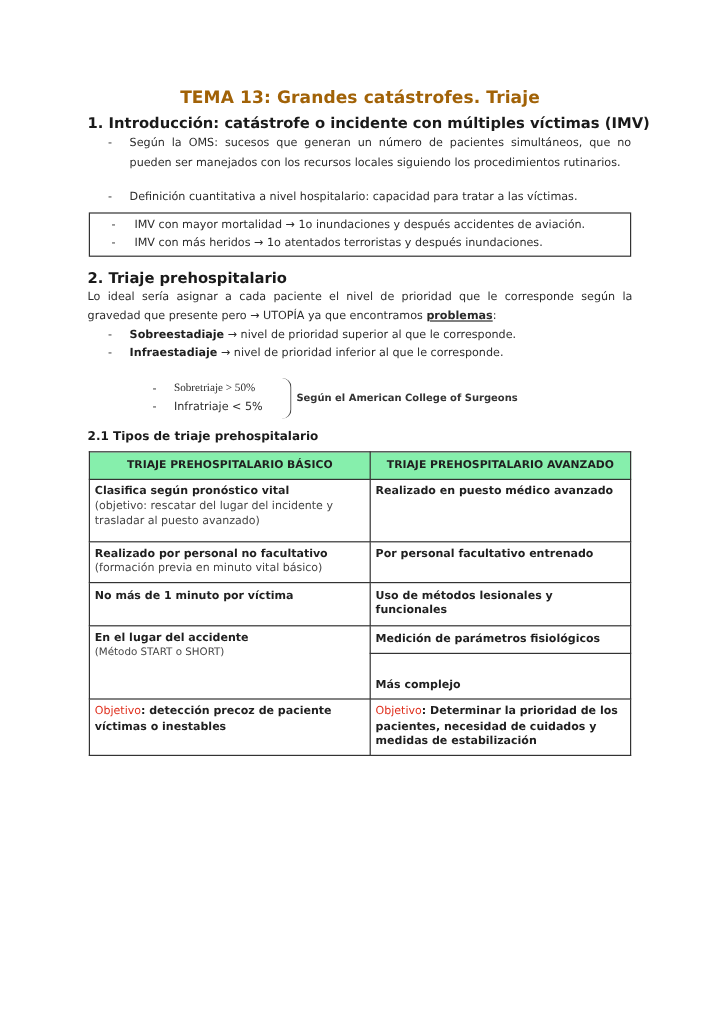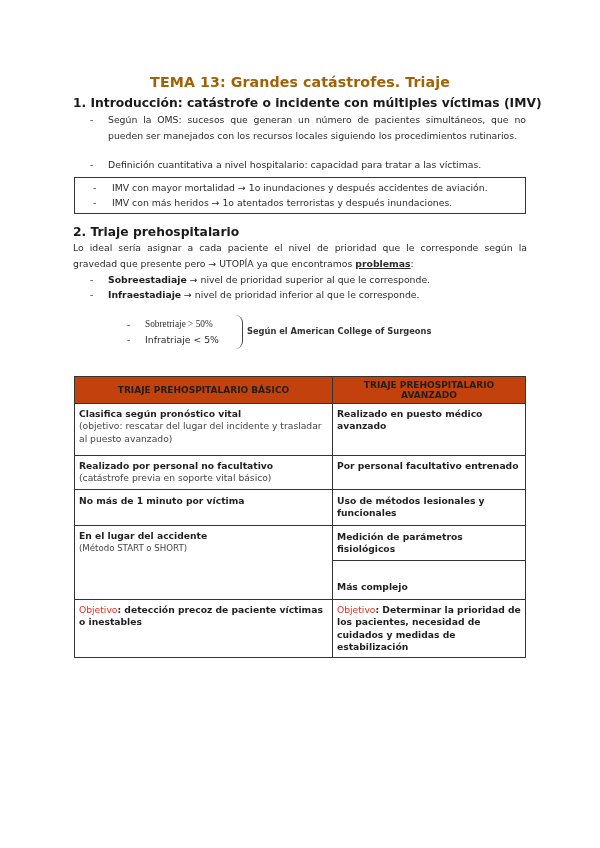--- a/index.html
+++ b/index.html
@@ -17,22 +17,22 @@
   .boxnote { position:absolute; left:74px; top:177px; width:452px; height:37px;
              border:1.6px solid #333; box-sizing:border-box; }
   b { color:#1f1f1f; }
   u { text-decoration:underline; }
   .brace { position:absolute; left:234px; top:315px; width:8px; height:34px;
            border-right:1.2px solid #444; border-radius:0 8px 8px 0; }
   .acs { position:absolute; left:247px; top:326px; font-size:8.3px; font-weight:bold; color:#333; }
   table.tri { position:absolute; left:74px; top:376px; width:452px; border-collapse:collapse;
               font-size:9.2px; color:#1f1f1f; }
   table.tri th, table.tri td { border:1.4px solid #333; vertical-align:top; padding:4px 4px 4px 4px; }
-  table.tri th { background:#c2410c; font-weight:bold; font-size:9px; text-align:center;
-                 vertical-align:middle; height:16px; padding:3px 16px; }
+  table.tri th { background:#86efac; font-weight:bold; font-size:9px; text-align:center;
+                 vertical-align:middle; height:16px; padding:3px 4px; }
   table.tri td { line-height:12.4px; }
   .bold { font-weight:bold; }
   .sub { font-weight:normal; color:#444; }
   .red { color:#e0301e; font-weight:normal; }
   .c1 { width:225px; }
 </style>
 </head>
 <body>
 
 <div class="page">
@@ -78,40 +78,41 @@
     <span class="dash" style="left:0;">-</span>
     <div style="margin-left:18px;font-family:Liberation Serif, serif;">Sobretriaje &gt; 50%</div>
   </div>
   <div class="bullet" style="left:127px; top:332px; width:120px;">
     <span class="dash" style="left:0;">-</span>
     <div style="margin-left:18px;">Infratriaje &lt; 5%</div>
   </div>
   <div class="brace"></div>
   <div class="acs">Según el American College of Surgeons</div>
 
+  <div class="h2" style="top:359px;">2.1 Tipos de triaje prehospitalario</div>
 
   <table class="tri">
     <thead>
       <tr>
         <th class="c1">TRIAJE PREHOSPITALARIO BÁSICO</th>
         <th>TRIAJE PREHOSPITALARIO AVANZADO</th>
       </tr>
     </thead>
     <tbody>
       <tr>
         <td style="height:43px;">
           <div class="bold">Clasifica según pronóstico vital</div>
           <div class="sub">(objetivo: rescatar del lugar del incidente y trasladar al puesto avanzado)</div>
         </td>
         <td class="bold">Realizado en puesto médico avanzado</td>
       </tr>
       <tr>
         <td>
           <div class="bold">Realizado por personal no facultativo</div>
-          <div class="sub">(catástrofe previa en soporte vital básico)</div>
+          <div class="sub">(formación previa en minuto vital básico)</div>
         </td>
         <td class="bold">Por personal facultativo entrenado</td>
       </tr>
       <tr>
         <td class="bold" style="padding-top:5px; padding-bottom:5px;">No más de 1 minuto por víctima</td>
         <td class="bold" style="padding-top:5px; padding-bottom:5px;">Uso de métodos lesionales y funcionales</td>
       </tr>
       <tr>
         <td rowspan="2">
           <div class="bold">En el lugar del accidente</div>

